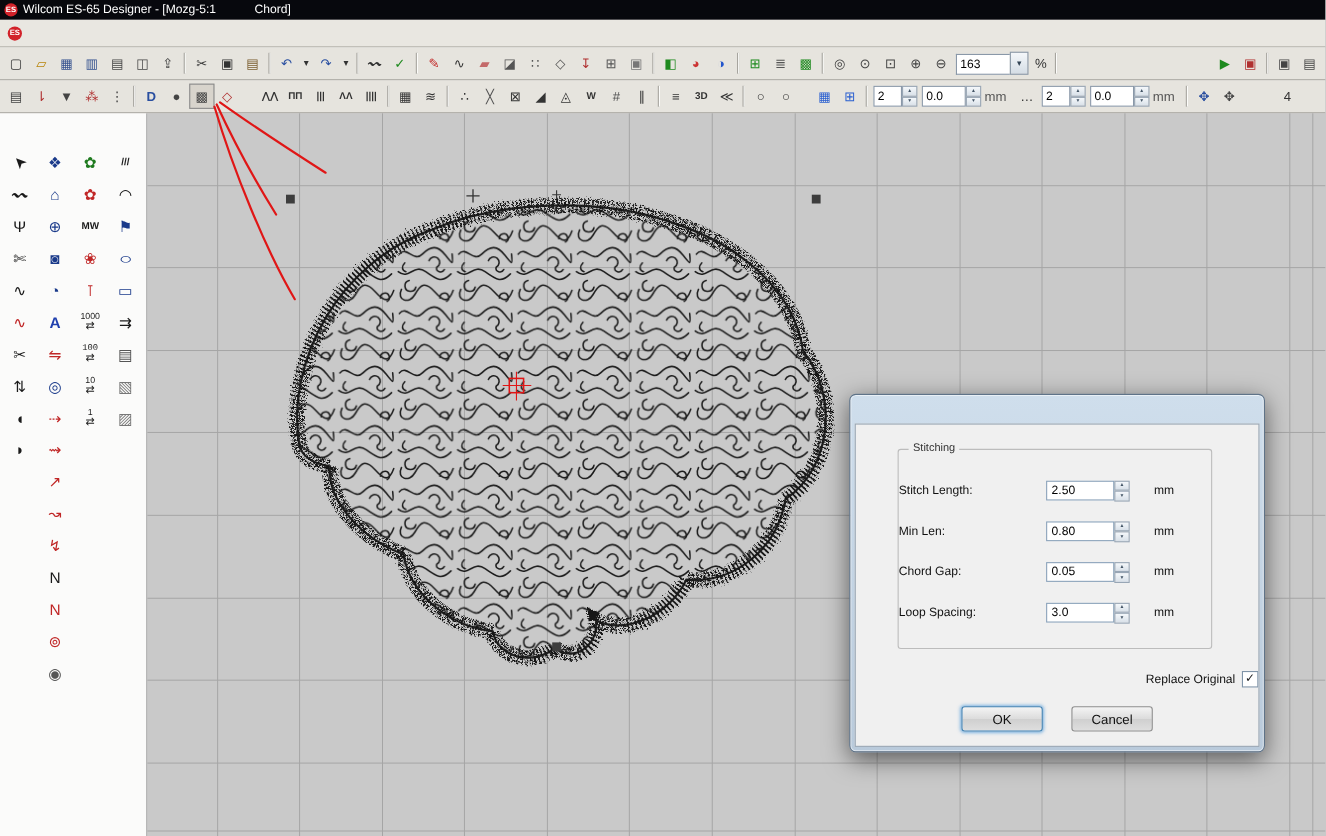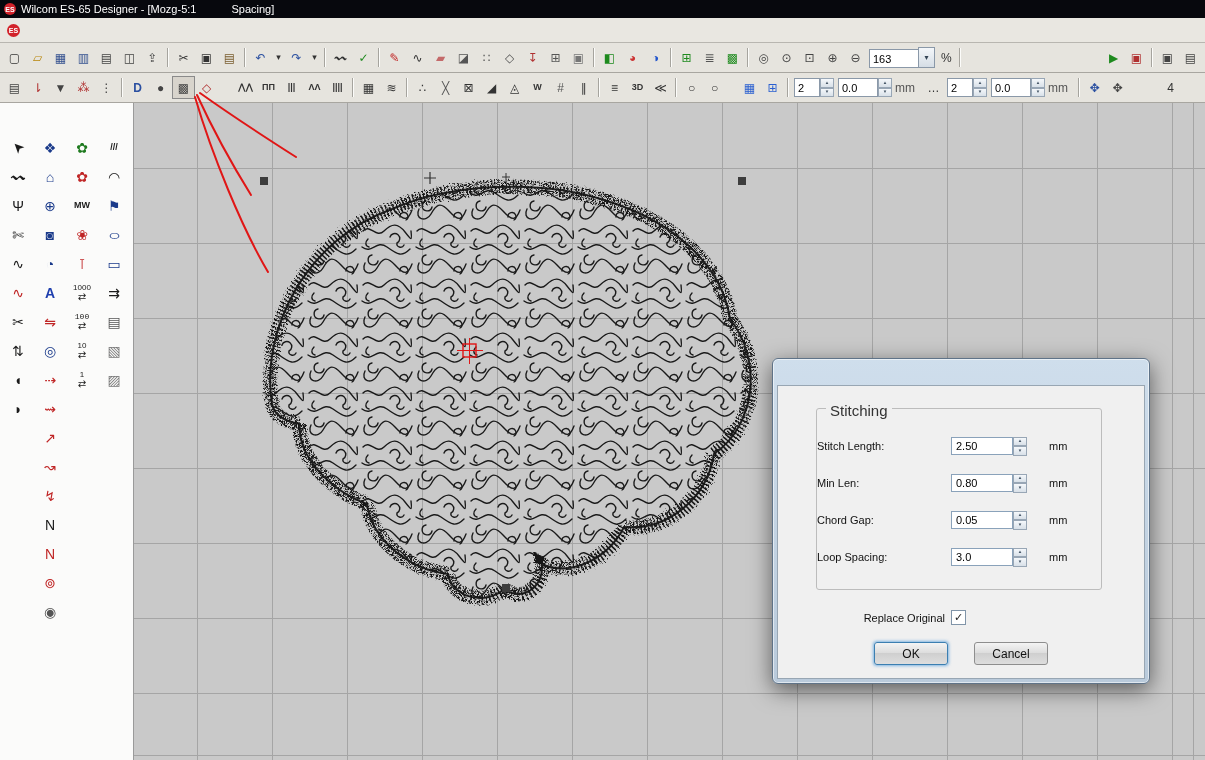--- a/index.html
+++ b/index.html
@@ -79,42 +79,42 @@
           background:linear-gradient(#cfdeec,#b9cadb);border:1px solid #5f7388;border-radius:6px;
           box-shadow:0 6px 22px rgba(0,0,0,.55), inset 0 0 0 1px rgba(255,255,255,.55)}
   .dlg-titlebar{height:26px;display:flex;align-items:center;padding:0 8px;font-size:12px;color:#111}
   .dlg-close{margin-left:auto;width:30px;height:17px;border:1px solid #8b98a5;border-radius:3px;
              background:linear-gradient(#f5f8fb,#ccd6df);display:flex;align-items:center;
              justify-content:center;font-size:9px;color:#444}
   .dlg-client{position:absolute;left:4px;right:4px;top:26px;bottom:4px;background:#f0f0f0;
               border:1px solid #98a6b3;padding-top:22px;box-sizing:border-box}
   .groupbox{position:relative;margin-left:38px;width:286px;height:182px;border:1px solid #bcbcbc;
             border-radius:3px;padding-top:26px;box-sizing:border-box}
-  .group-label{position:absolute;top:-7px;left:9px;background:#f0f0f0;padding:0 4px;font-size:15px;color:#333}
+  .group-label{position:absolute;top:-7px;left:9px;background:#f0f0f0;padding:0 4px;font-size:10px;color:#333}
   .dlg-row{display:flex;align-items:center;height:22px;margin-bottom:15px}
   .dlg-label{width:130px;text-align:left;font-size:11px;color:#111;padding-right:4px}
   .dlg-input{width:52px;height:16px;border:1px solid #8aa2ba;padding:0 4px;font-size:11px;font-family:inherit}
   .dlg-unit{font-size:11px;color:#111;margin-left:22px}
-  .replace-row{display:flex;align-items:center;justify-content:flex-end;padding-right:178px;margin-top:20px}
+  .replace-row{display:flex;align-items:center;justify-content:flex-end;margin-top:20px}
   .replace-label{font-size:11px;color:#111;margin-right:6px}
   .checkbox{width:13px;height:13px;border:1px solid #8094a8;background:#fff;display:flex;
             align-items:center;justify-content:center;font-size:11px;font-weight:bold;color:#222;line-height:1}
   .btn-row{display:flex;justify-content:center;gap:26px;margin-top:17px}
   .btn{width:72px;height:21px;font-size:12px;font-family:inherit;color:#111;
        background:linear-gradient(#f4f4f4,#dcdcdc 49%,#cfcfcf 50%,#dedede);
        border:1px solid #8e8e8e;border-radius:3px;display:flex;align-items:center;justify-content:center}
   .btn.default{border:1px solid #3c7fb1;box-shadow:0 0 3px 1px rgba(90,160,220,.75)}
 </style>
 </head>
 <body>
 
 <div class="titlebar">
   <div class="es-badge">ES</div>
   <span>Wilcom ES-65 Designer - [Mozg-5:1</span>
-  <span class="title2">Spacing]</span>
+  <span class="title2">Chord]</span>
 </div>
 
 <div class="menubar">
   <div class="menu-es">ES</div>
 </div>
 
 <div class="toolbar">
   <div id="tb1-left" style="display:flex;align-items:center">
       <div class="tb-icon">
         <span>▢</span>

